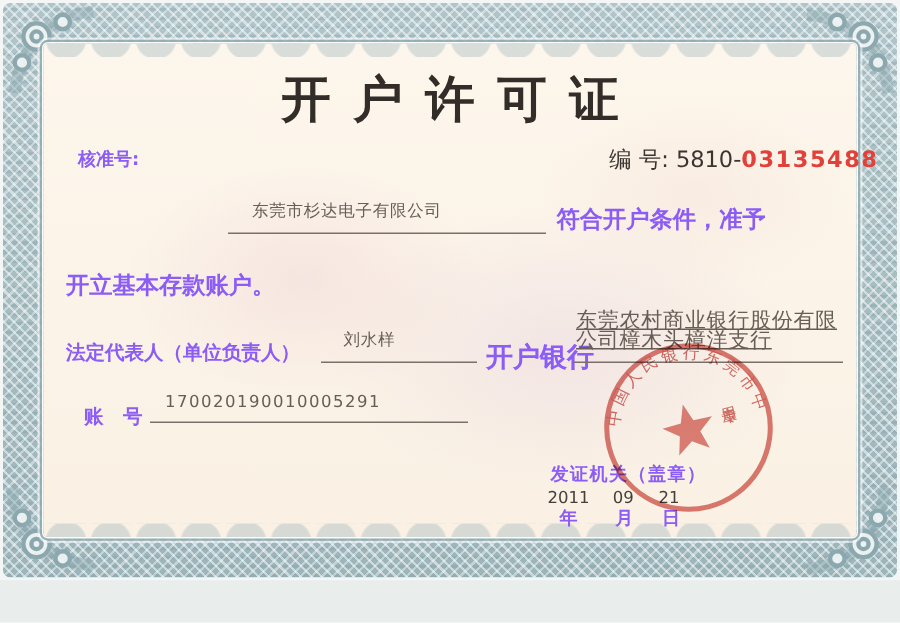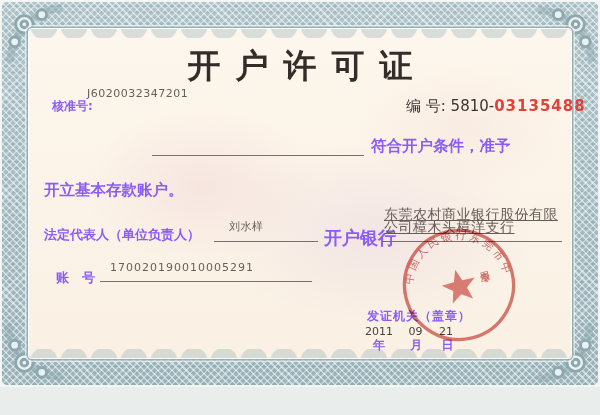--- a/index.html
+++ b/index.html
@@ -98,27 +98,27 @@
       <circle cx="21" cy="21" r="3.5"></circle>
     </g>
   </svg>
 
   <div class="paper"></div>
 
   <div class="content">
 
     <div class="abs title">开户许可证</div>
 
-    <div class="abs typed" style="left:87px;top:87px;">J6020032347201</div>
     <div class="abs label" style="left:52px;top:98px;font-size:12px;">核准号:</div>
 
     <div class="abs" style="left:406px;top:97px;font-size:15px;">
       <span>编 号: 5810-</span><span class="serial-red">03135488</span>
     </div>
 
+    <div class="abs typed" style="left:168px;top:133px;">东莞市杉达电子有限公司</div>
     <div class="rule" style="left:152px;top:155px;width:212px;"></div>
     <div class="abs label" style="left:371px;top:136px;font-size:15.5px;">符合开户条件，准予</div>
 
     <div class="abs label" style="left:44px;top:226px;font-size:13px;">法定代表人（单位负责人）</div>
 
     <div class="abs label" style="left:44px;top:180px;font-size:15.5px;">开立基本存款账户。</div>
     <div class="abs typed" style="left:229px;top:219px;">刘水样</div>
     <div class="rule" style="left:214px;top:241px;width:104px;"></div>
     <div class="abs label" style="left:324px;top:226px;font-size:18px;">开户银行</div>
     <div class="abs typed bankname" style="left:384px;top:208px;">东莞农村商业银行股份有限公司樟木头樟洋支行</div>

